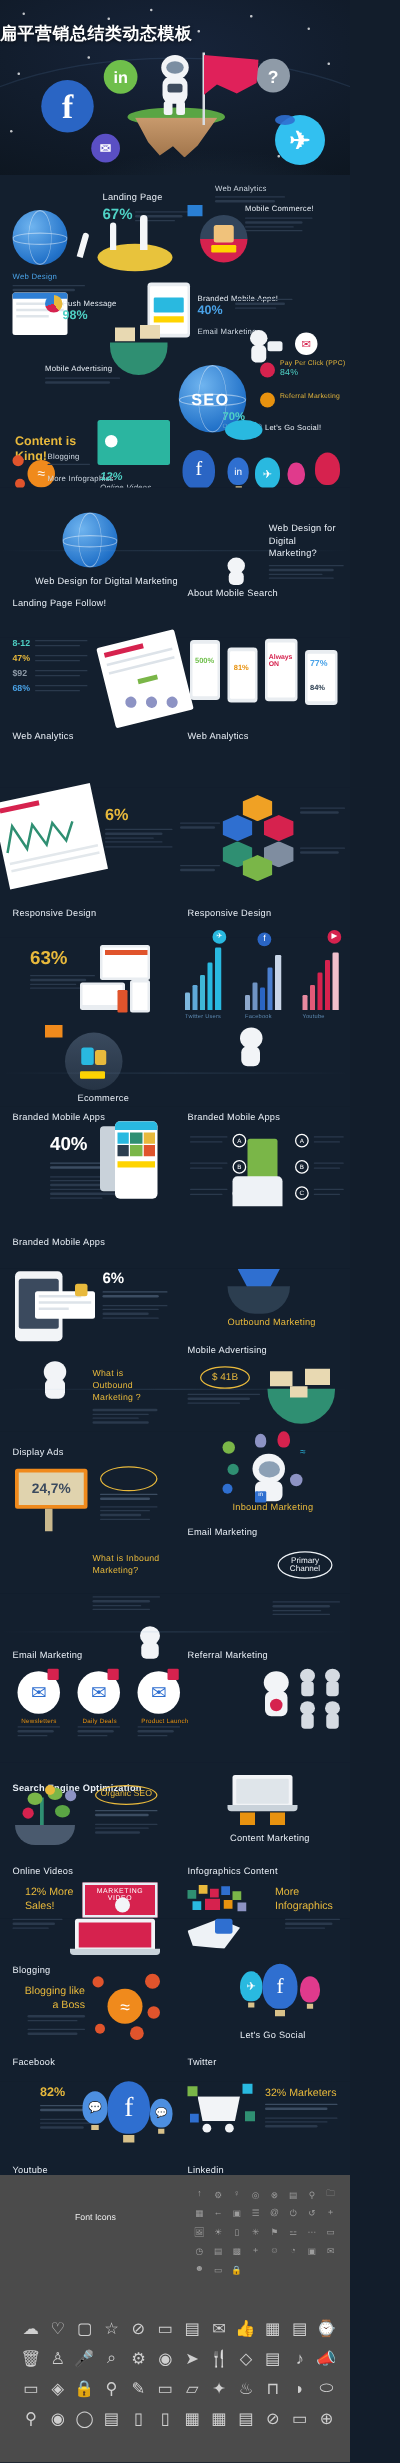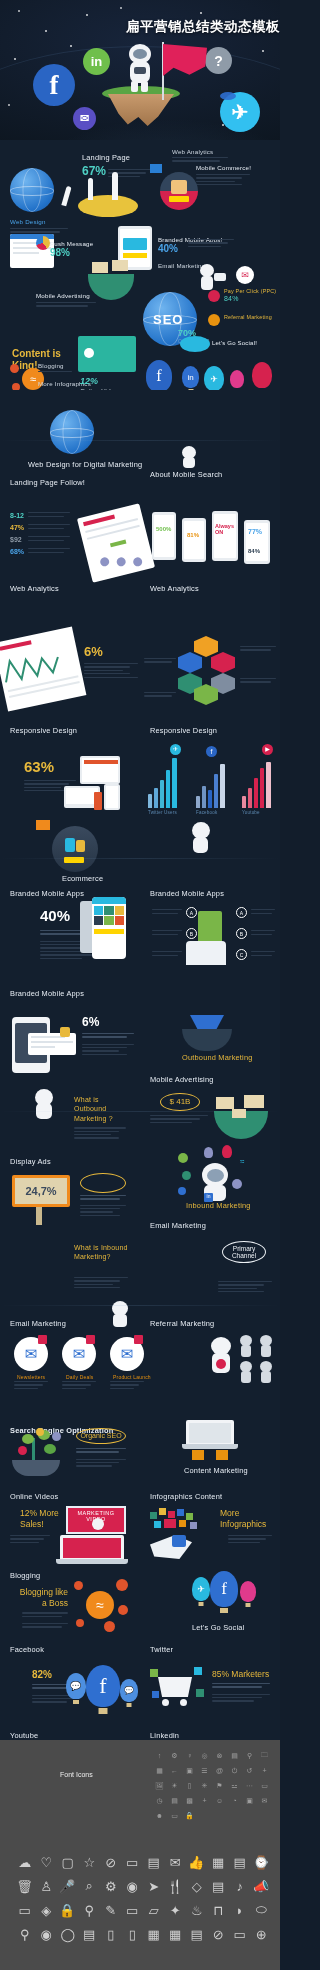--- a/index.html
+++ b/index.html
@@ -14,21 +14,21 @@
   
   .hero {
     position: relative; width: 280px; height: 140px;
     background:
       radial-gradient(ellipse 200px 90px at 60% 130%, #1d2d40 0%, rgba(29,45,64,0) 70%),
       radial-gradient(ellipse 340px 150px at 50% 30%, #17243a 0%, #0d1620 80%);
     overflow: hidden;
   }
   .star { position: absolute; background:#fff; border-radius:50%; opacity:.75; }
   .hero-title {
-    position: absolute; top: 18px; left: 0; width: 280px; text-align: right;
+    position: absolute; top: 18px; left: 0; width: 280px; text-align: left;
     color: #fff; font-size: 13.5px; font-weight: bold; letter-spacing: .5px;
     text-shadow: 0 1px 3px rgba(0,0,0,.6);
   }
   .orbit-line {
     position:absolute; border:1px solid rgba(90,130,170,.18); border-radius:50%;
   }
   .social-circle {
     position: absolute; border-radius: 50%;
     display:flex; align-items:center; justify-content:center;
     color:#fff; font-weight:bold;
@@ -347,20 +347,29 @@
     <div class="sec" style="left:168px;top:252px;"><span class="lbl" style="color:#e8e8e8;font-size:5px">52%</span></div>
   </div>
 
   <div class="board" style="height:120px;">
     <div class="sec" style="left:50px;top:20px;width:44px;height:44px;">
       <div class="globe" style="width:44px;height:44px;"></div>
     </div>
     <div class="sec" style="left:28px;top:70px;">
       <div class="lbl lg w">Web Design for Digital Marketing</div>
     </div>
+    <div class="sec" style="left:215px;top:28px;width:62px;">
+      <div class="lbl lg w" style="white-space:normal;line-height:1.35">Web Design for Digital Marketing?</div>
+      <div class="para" style="margin-top:4px;width:60px">
+          <i></i>
+          <i></i>
+          <i></i>
+          <i></i>
+        </div>
+    </div>
     <div class="divider-glow" style="top:50px;"></div>
 
     <div class="sec" style="left:10px;top:88px;">
       <div class="lbl lg w">Landing Page Follow!</div>
     </div>
     <div class="sec" style="left:150px;top:80px;">
       <div class="lbl lg w">About Mobile Search</div>
     </div>
     <div class="sec" style="left:178px;top:56px;width:22px;height:22px;">
       <div style="position:absolute;left:4px;top:0;width:14px;height:13px;background:#f2f4f7;border-radius:50%"></div>
@@ -998,21 +1007,21 @@
     <div class="sec" style="left:150px;top:0px;width:58px;height:44px;">
       <div style="position:absolute;left:8px;top:12px;width:34px;height:20px;background:#f2f4f7;clip-path:polygon(0 0,100% 0,88% 100%,12% 100%)"></div>
       <div style="position:absolute;left:12px;top:34px;width:7px;height:7px;border-radius:50%;background:#f2f4f7"></div>
       <div style="position:absolute;left:30px;top:34px;width:7px;height:7px;border-radius:50%;background:#f2f4f7"></div>
       <div style="position:absolute;left:0;top:4px;width:8px;height:8px;background:#7ab648"></div>
       <div style="position:absolute;left:44px;top:2px;width:8px;height:8px;background:#29b9e0"></div>
       <div style="position:absolute;left:46px;top:24px;width:8px;height:8px;background:#2f8f72"></div>
       <div style="position:absolute;left:2px;top:26px;width:7px;height:7px;background:#2f6fd0"></div>
     </div>
     <div class="sec" style="left:212px;top:4px;width:62px">
-      <div style="color:#e8b93c;font-size:8.5px">85% Marketers</div>
+      <div style="color:#e8b93c;font-size:8.5px">32% Marketers</div>
       <div class="para light" style="margin-top:4px;width:58px">
           <i></i>
           <i></i>
         </div>
       <div class="para" style="margin-top:6px;width:58px">
           <i></i>
           <i></i>
           <i></i>
         </div>
     </div>

